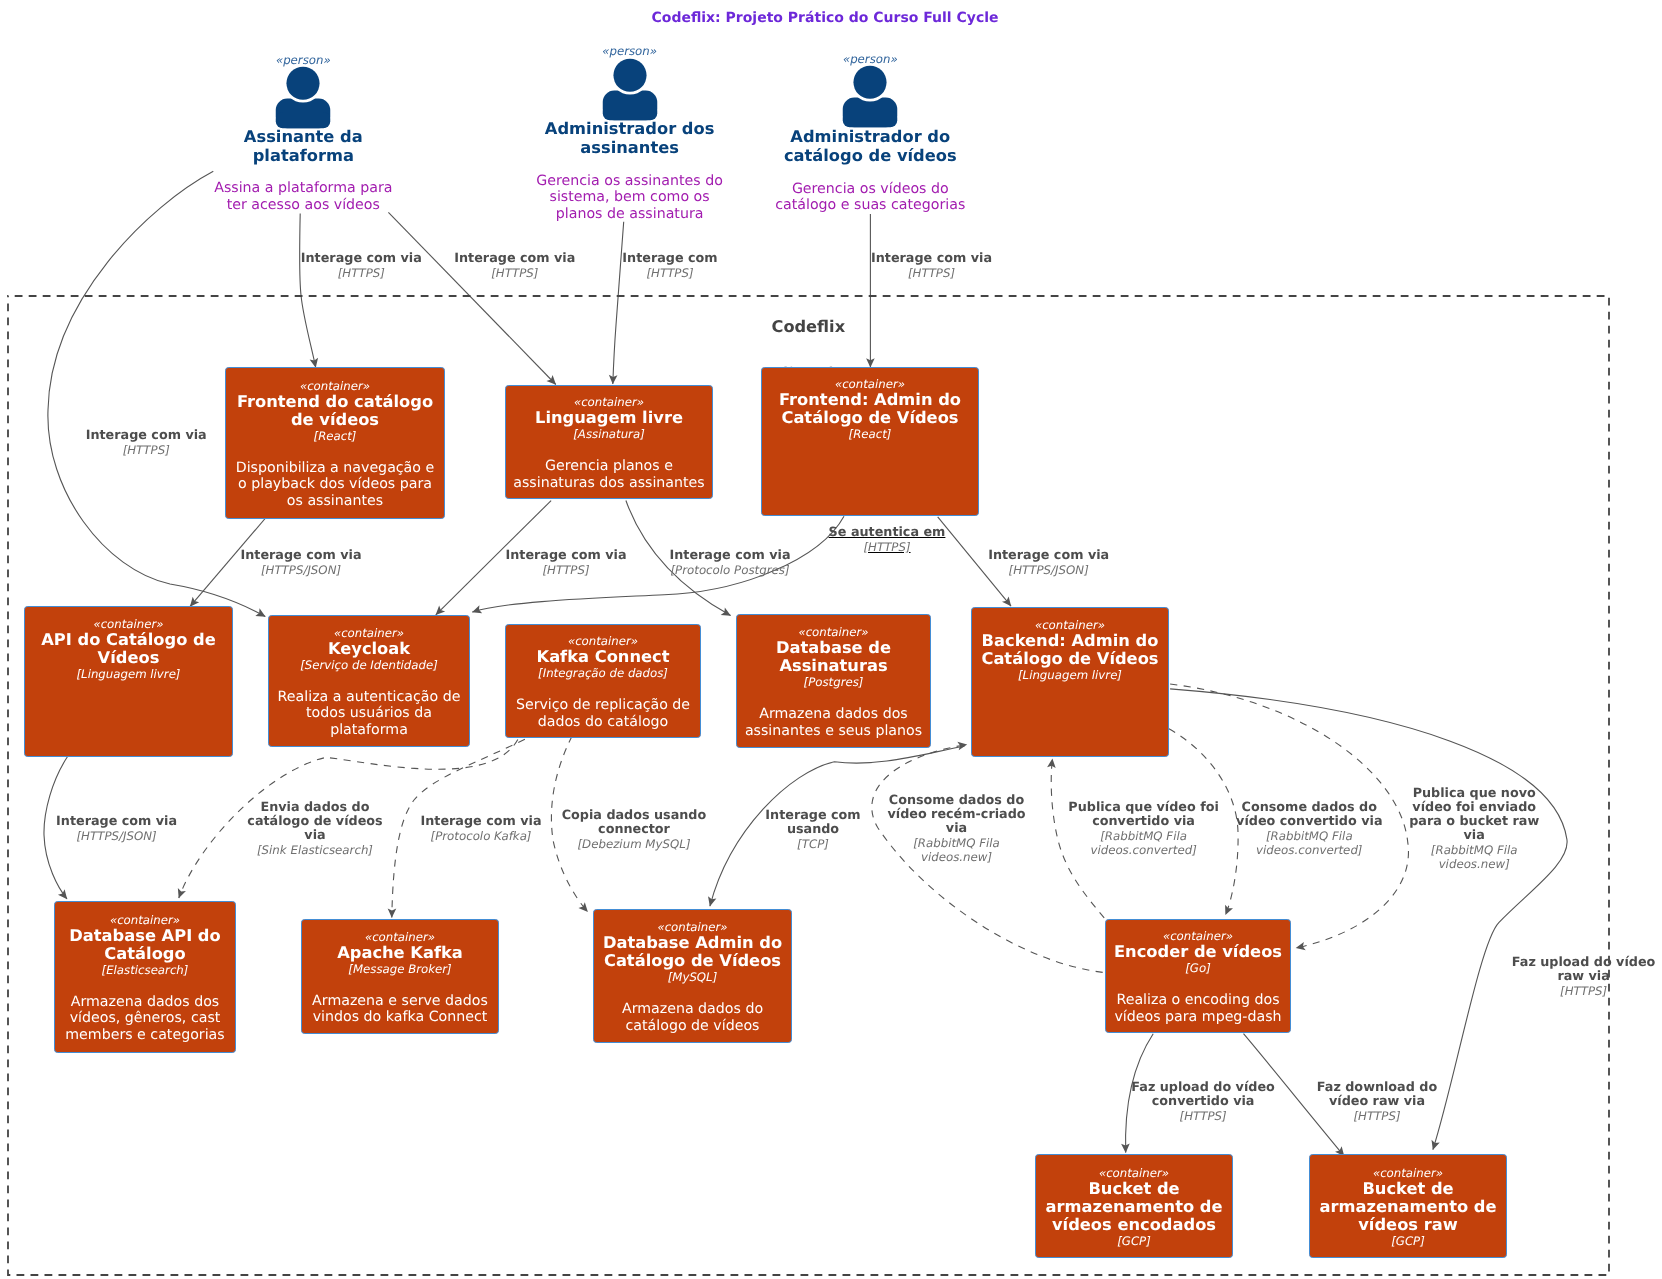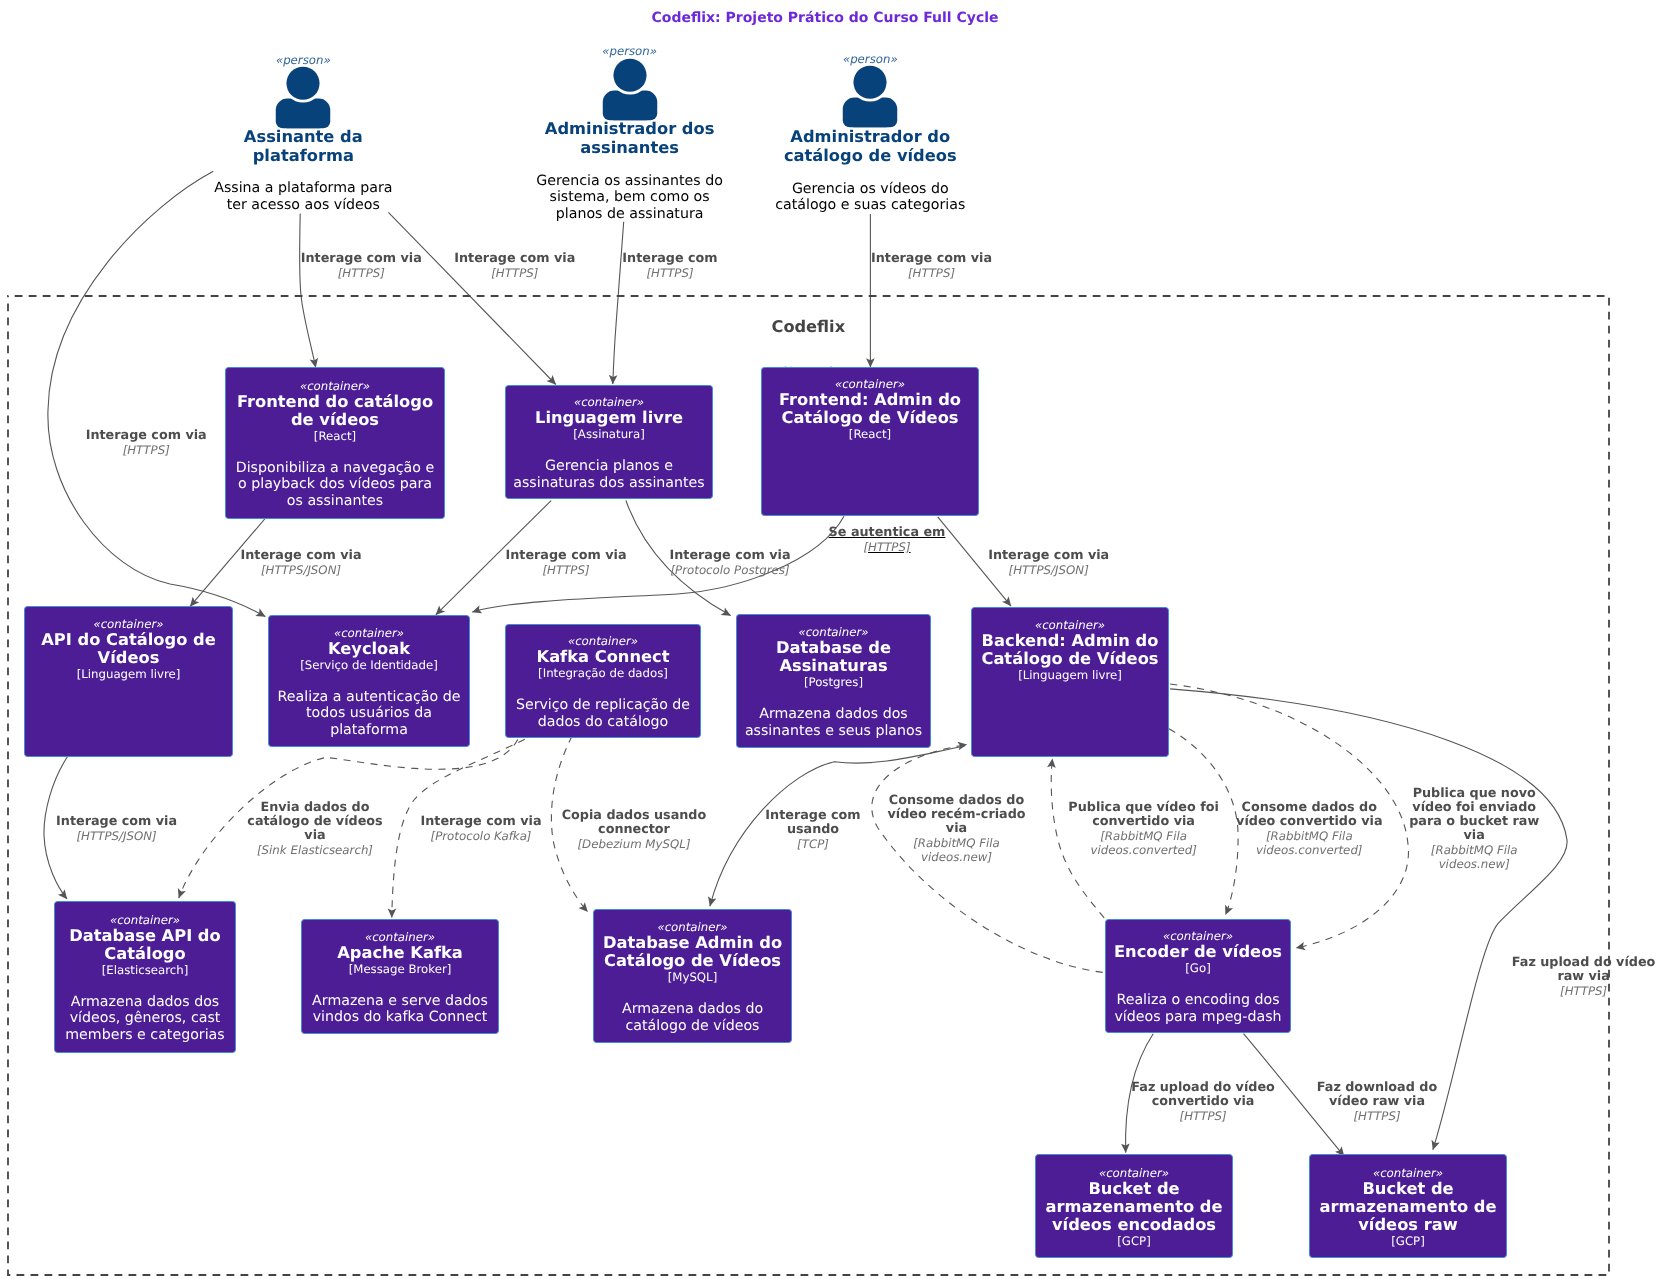--- a/index.html
+++ b/index.html
@@ -4,32 +4,32 @@
 <title>Codeflix: Projeto Pratico do Curso Full Cycle</title>
 <style>
 html,body{margin:0;padding:0;background:#FFFFFF;}
 body{width:1662px;height:1279px;position:relative;overflow:hidden;
      font-family:"DejaVu Sans",sans-serif;
      -webkit-font-smoothing:antialiased;text-rendering:geometricPrecision;}
 #stage{position:absolute;left:0;top:0;width:1662px;height:1279px;will-change:transform;}
 svg#edges{position:absolute;left:0;top:0;width:1662px;height:1279px;overflow:visible;}
 #diagram-title{position:absolute;font-weight:bold;font-size:14px;color:#6d28d9;
   white-space:nowrap;transform:translateX(-50%);line-height:17px;}
-.node{position:absolute;background:#4c1d95;border:1px solid #438DD5;border-radius:3.5px;
+.node{position:absolute;background:#c2410c;border:1px solid #438DD5;border-radius:3.5px;
   box-sizing:border-box;color:#FFFFFF;text-align:center;overflow:hidden;}
 .node .stereo{font-style:italic;font-size:11.75px;line-height:14px;}
 .node .nm{font-weight:bold;font-size:16.3px;line-height:18px;}
-.node .tech{font-size:11.75px;line-height:14.5px;}
+.node .tech{font-style:italic;font-size:11.75px;line-height:14.5px;}
 .node .desc{font-size:14.2px;line-height:16.5px;margin-top:16.5px;}
 .person{position:absolute;text-align:center;transform:translateX(-50%);white-space:nowrap;}
 .person .stereo{font-style:italic;font-size:11.75px;color:#33669D;line-height:14px;}
 .pname{position:absolute;text-align:center;transform:translateX(-50%);white-space:nowrap;
   font-weight:bold;font-size:16.3px;color:#08427B;line-height:19.6px;}
 .pdesc{position:absolute;text-align:center;transform:translateX(-50%);white-space:nowrap;
-  font-size:14.2px;color:#000000;line-height:16.5px;}
+  font-size:14.2px;color:#a21caf;line-height:16.5px;}
 #boundary-label{position:absolute;text-align:center;color:#444444;transform:translateX(-50%);
   white-space:nowrap;}
 #boundary-label .b1{font-weight:bold;font-size:16.2px;line-height:19.2px;}
 #boundary-label .b2{font-weight:normal;font-size:11px;line-height:15px;margin-top:27px;}
 .elabel{position:absolute;text-align:center;transform:translateX(-50%);white-space:nowrap;}
 .elabel .l1{font-weight:bold;font-size:12.75px;line-height:14px;color:#4D4D4D;}
 .elabel .l2{font-style:italic;font-size:11.8px;line-height:14px;color:#707070;}
 </style>
 </head>
 <body>

